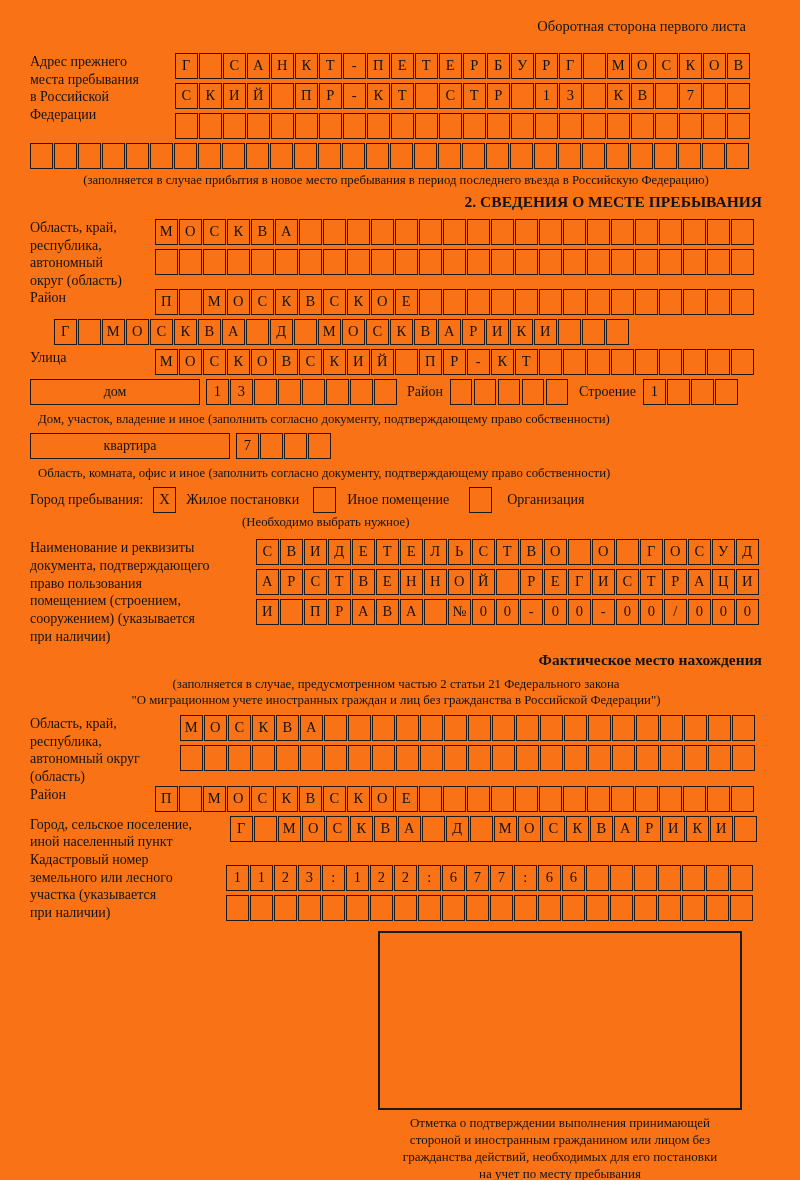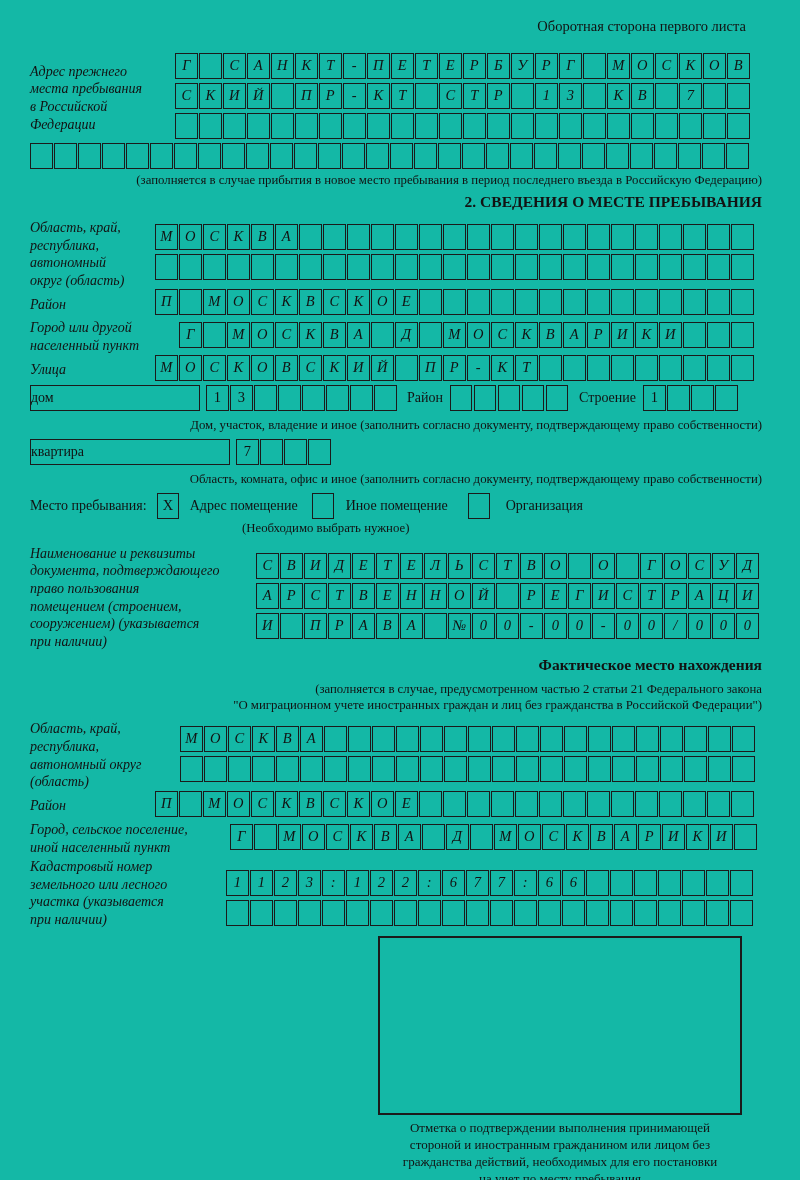--- a/index.html
+++ b/index.html
@@ -1,38 +1,38 @@
 <!DOCTYPE html>
 <html><head>
 <meta charset="utf-8">
 <style>
   html,body { margin:0; padding:0; background:#fff; }
   .page {
     position:relative; width:800px; height:1180px; box-sizing:border-box;
-    padding:10px 38px 0 30px; background:#14b8a6; color:#121212;
+    padding:10px 38px 0 30px; background:#f97316; color:#121212;
     font-family:"Liberation Serif", serif; overflow:hidden;
   }
   .page-note { text-align:right; font-size:14.5px; padding-right:16px; margin-top:8px; margin-bottom:18px; }
-  .frow { display:flex; align-items:center;font-style:italic; }
+  .frow { display:flex; align-items:flex-start; }
   .label { font-size:14px; line-height:1.26; white-space:pre-line; flex-shrink:0; }
   .w145{width:145px} .w125{width:125px} .w150{width:150px} .w200{width:200px} .w226{width:226px} .w196{width:196px}
   .cellcol { display:flex; flex-direction:column; }
   .cells-row { display:flex; height:26px; margin-bottom:4px; flex-shrink:0; }
   .cells-inline { display:inline-flex; height:26px; }
   .cell {
     box-sizing:border-box; width:22.5px; height:26px; margin-right:1.5px;
     border:1.6px solid #1b1b1b; font-size:14.5px; text-align:center;
     line-height:23px; flex-shrink:0; overflow:hidden;
   }
   .indent24 { margin-left:24px; }
   .note { font-size:12.8px; line-height:1.25; white-space:pre-line; }
-  .center { text-align:right; }
-  .note-left { margin:0 0 5px 8px;text-align:right; }
+  .center { text-align:center; }
+  .note-left { margin:0 0 5px 8px; }
   .sec-title { text-align:right; font-weight:bold; font-size:15.5px; margin:4px 0 8px 0; }
-  .wide-field { box-sizing:border-box; border:1.6px solid #1b1b1b; height:26px; text-align:left; font-size:14px; line-height:23px; flex-shrink:0; }
+  .wide-field { box-sizing:border-box; border:1.6px solid #1b1b1b; height:26px; text-align:center; font-size:14px; line-height:23px; flex-shrink:0; }
   .wf170{width:170px} .wf200{width:200px}
   .house-row, .apt-row { display:flex; align-items:flex-start; margin-bottom:3px; }
   .ml6{margin-left:6px}
   .inline-label { font-size:14px; line-height:26px; margin:0 7px 0 9px; flex-shrink:0; }
   .stay-row { display:flex; align-items:center; margin:4px 0 2px 0; font-size:14px; }
   .stay-label { flex-shrink:0; }
   .cb1{margin-left:10px} .ol1{margin-left:9px} .cb2{margin-left:14px} .ol2{margin-left:10px} .cb3{margin-left:20px} .ol3{margin-left:14px}
   .stay-note { margin:2px 0 8px 212px; }
   .mt14 { margin-top:14px; }
   .stamp-wrap { width:404px; margin:6px 0 0 auto; display:flex; flex-direction:column; align-items:center; }
@@ -257,22 +257,20 @@
         <span class="cell"></span>
         <span class="cell"></span>
         <span class="cell"></span>
         <span class="cell"></span>
         <span class="cell"></span>
         <span class="cell"></span>
       </div>
   </div>
 
   <div class="frow">
-    <div class="label w125">Город или другой
-населенный пункт</div>
     <div class="cells-row indent24">
         <span class="cell">Г</span>
         <span class="cell"></span>
         <span class="cell">М</span>
         <span class="cell">О</span>
         <span class="cell">С</span>
         <span class="cell">К</span>
         <span class="cell">В</span>
         <span class="cell">А</span>
         <span class="cell"></span>
@@ -360,25 +358,25 @@
     <div class="cells-row ml6">
         <span class="cell">7</span>
         <span class="cell"></span>
         <span class="cell"></span>
         <span class="cell"></span>
       </div>
   </div>
   <div class="note note-left">Область, комната, офис и иное (заполнить согласно документу, подтверждающему право собственности)</div>
 
   <div class="stay-row">
-    <span class="stay-label">Место пребывания:</span>
+    <span class="stay-label">Город пребывания:</span>
     <span class="cells-inline cb1">
         <span class="cell">X</span>
       </span>
-    <span class="ol1">Адрес помещение</span>
+    <span class="ol1">Жилое постановки</span>
     <span class="cells-inline cb2">
         <span class="cell"></span>
       </span>
     <span class="ol2">Иное помещение</span>
     <span class="cells-inline cb3">
         <span class="cell"></span>
       </span>
     <span class="ol3">Организация</span>
   </div>
   <div class="note stay-note">(Необходимо выбрать нужное)</div>

